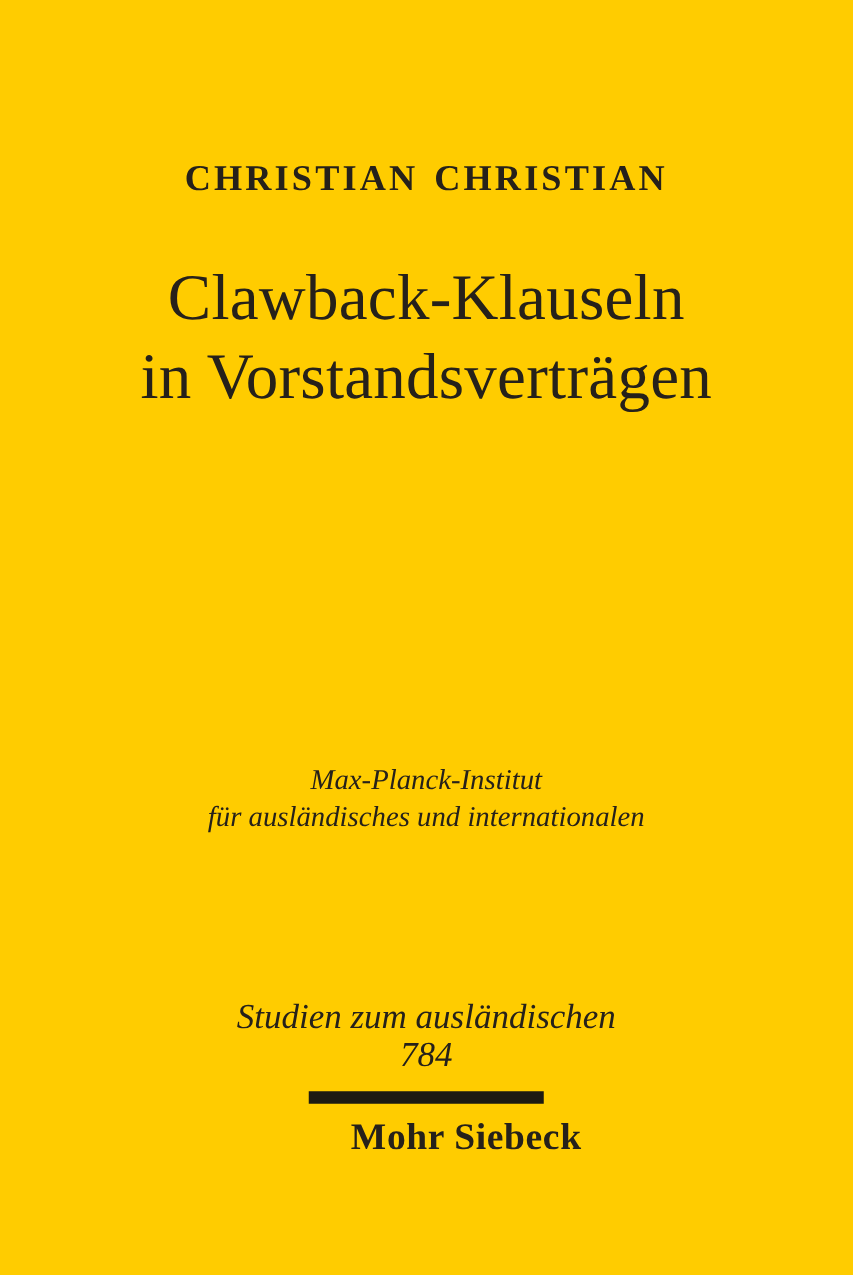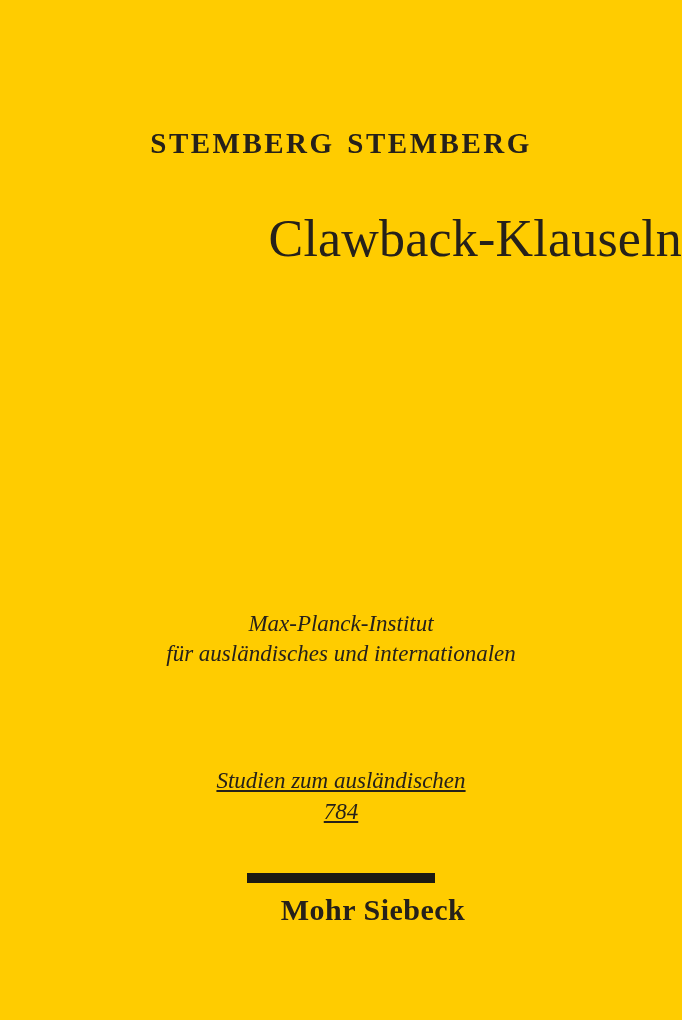--- a/index.html
+++ b/index.html
@@ -35,34 +35,32 @@
     font-weight: bold;
     letter-spacing: 2.5px;
     word-spacing: 3px;
   }
   .title {
     top: 207px;
     font-size: 52px;
     line-height: 63px;
     font-weight: normal;
     letter-spacing: 0.2px;
-    text-align: right;
   }
   .institute {
     top: 609px;
     font-size: 23px;
     line-height: 30px;
     font-style: italic;
   }
   .series {
-    top: 765px;
-    font-size: 23px;
+    top: 798px;
+    font-size: 28px;
     line-height: 31px;
     font-style: italic;
-    text-decoration: underline;
   }
   .divider {
     position: absolute;
     top: 873px;
     left: 247px;
     width: 188px;
     height: 10px;
     background: var(--bar);
   }
   .publisher {
@@ -72,24 +70,25 @@
     font-weight: bold;
     letter-spacing: 0.5px;
     padding-left: 32px;
   }
 </style>
 </head>
 <body>
 
 <div class="cover">
 
-  <div class="centered author">STEMBERG STEMBERG</div>
+  <div class="centered author">CHRISTIAN CHRISTIAN</div>
 
   <div class="centered title">
     <div>Clawback-Klauseln</div>
+    <div>in Vorstandsverträgen</div>
   </div>
 
   <div class="centered institute">
     <div>Max-Planck-Institut</div>
     <div>für ausländisches und internationalen</div>
   </div>
 
   <div class="centered series">
     <div>Studien zum ausländischen</div>
     <div>784</div>

